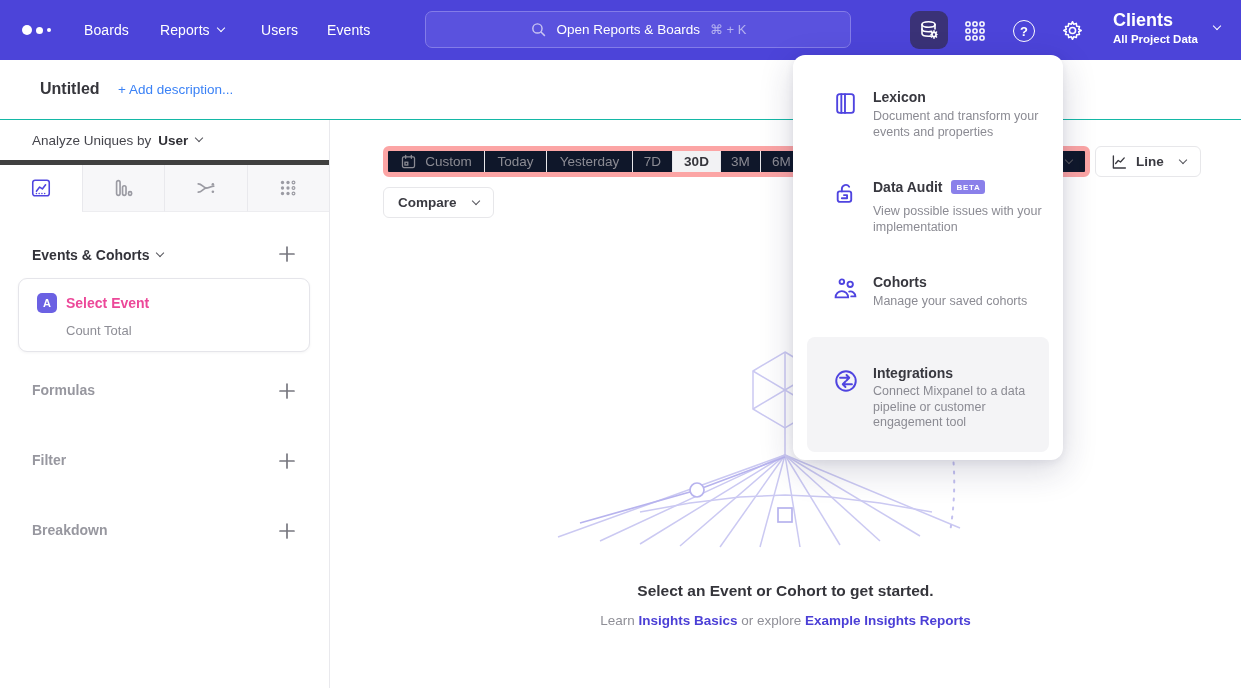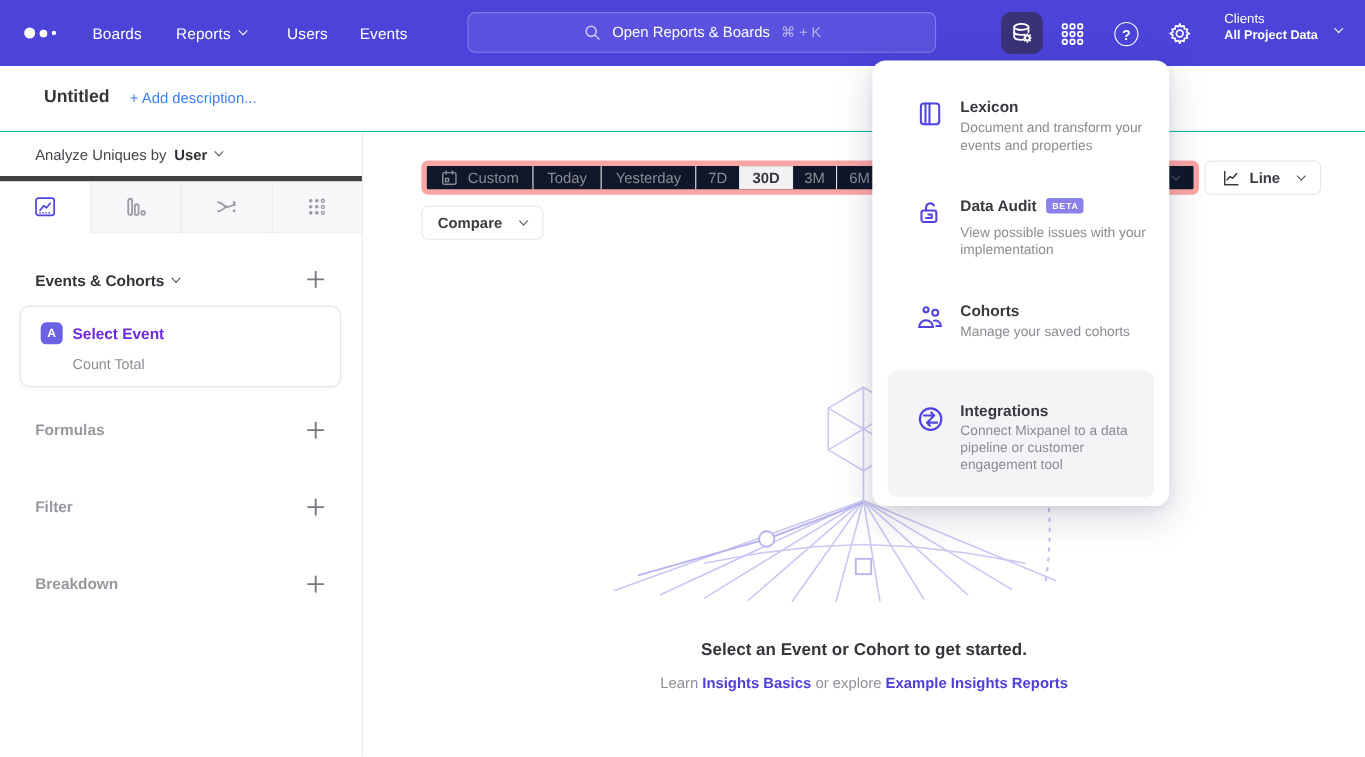--- a/index.html
+++ b/index.html
@@ -13,21 +13,21 @@
   .logo-dots i { display: inline-block; border-radius: 50%; background: #fff; }
   .nav-item { font-size: 14px; font-weight: 500; color: #fff; cursor: pointer; letter-spacing: .1px; }
   .chev { display: inline-block; width: 6px; height: 6px; border-right: 1.6px solid currentColor; border-bottom: 1.6px solid currentColor; transform: rotate(45deg); margin-left: 8px; margin-top: -4px; }
   .searchbar { position: absolute; left: 425px; top: 11px; width: 426px; height: 37px; background: #5a52de; border: 1px solid #837ce8; border-radius: 7px; display: flex; align-items: center; justify-content: center; gap: 10px; color: #fff; cursor: pointer; }
   .searchbar .q { font-size: 13.5px; font-weight: 400; }
   .searchbar .sc { font-size: 13px; color: rgba(255,255,255,.55); font-weight: 500; }
   .icon-btn { position: absolute; display: flex; align-items: center; justify-content: center; cursor: pointer; color: #fff; }
   .icon-btn.active-tool { background: #3a3277; border-radius: 9px; }
   .help-circle { width: 22px; height: 22px; border: 1.7px solid #fff; border-radius: 50%; display: flex; align-items: center; justify-content: center; font-size: 13px; font-weight: 700; }
   .project { position: absolute; left: 1113px; top: 10px; display: flex; flex-direction: column; gap: 2px; cursor: pointer; }
-  .project .org { font-size: 12px; font-weight: 400; }
+  .project .org { font-size: 18px; font-weight: 700; }
   .project .pname { font-size: 11.5px; font-weight: 700; }
   .project-chev { position: absolute; left: 1206px; top: 27px; color: #fff; }
 
   
   .rpt-header { position: absolute; top: 60px; left: 0; right: 0; height: 60px; background: #fff; border-bottom: 1px solid #14b8a6; z-index: 5; }
   .rpt-title { position: absolute; left: 40px; top: 20px; font-size: 16px; font-weight: 700; color: #36363c; }
   .rpt-desc { position: absolute; left: 118px; top: 22px; font-size: 13.5px; color: #3b82f6; cursor: text; }
   .hdr-ic { position: absolute; color: #3c3c43; cursor: pointer; }
   .hdr-divider { position: absolute; left: 1150px; top: 75px; width: 1px; height: 25px; background: #e7e7ea; }
   .save-btn { position: absolute; left: 1166px; top: 73px; width: 52px; height: 30px; background: #b6afed; color: #fff; border: none; border-radius: 6px; font-size: 13.5px; font-weight: 600; font-family: "Liberation Sans", sans-serif; cursor: default; }
@@ -39,21 +39,21 @@
   .analyze-row .val .chev { color: #55555c; }
   .tabbar { position: absolute; top: 45px; left: 0; right: 0; height: 47px; display: flex; }
   .tab { flex: 1; display: flex; align-items: center; justify-content: center; cursor: pointer; background: #f7f7f9; border-bottom: 1px solid #ededf0; border-left: 1px solid #e9e9ed; color: #9b9ba3; }
   .tab:first-child { border-left: none; }
   .tab.active { background: #fff; border-bottom: 1px solid transparent; color: #4f44e0; }
   .events-hdr { position: absolute; top: 123px; left: 0; right: 0; height: 28px; }
   .events-hdr .lbl { position: absolute; left: 32px; top: 4px; font-size: 14px; font-weight: 700; color: #33333a; display: flex; align-items: center; cursor: pointer; }
   .plus-btn { position: absolute; width: 22px; height: 22px; display: flex; align-items: center; justify-content: center; color: #77777f; cursor: pointer; }
   .event-card { position: absolute; top: 158px; left: 18px; width: 292px; height: 74px; background: #fff; border: 1px solid #e5e5ea; border-radius: 9px; box-shadow: 0 1px 3px rgba(30,30,60,.05); cursor: pointer; }
   .ev-badge { position: absolute; left: 18px; top: 14px; width: 20px; height: 20px; background: #6b61e3; border-radius: 5px; color: #fff; font-size: 11px; font-weight: 700; display: flex; align-items: center; justify-content: center; }
-  .ev-title { position: absolute; left: 47px; top: 16px; font-size: 14px; font-weight: 600; color: #6d28d9; }
+  .ev-title { position: absolute; left: 47px; top: 16px; font-size: 14px; font-weight: 600; color: #ec4899; }
   .ev-sub { position: absolute; left: 47px; top: 44px; font-size: 13px; color: #8e8e96; }
   .side-section { position: absolute; left: 0; right: 0; height: 24px; }
   .side-section .lbl { position: absolute; left: 32px; top: 2px; font-size: 14px; font-weight: 600; color: #97979f; }
 
   
   .seg-control { position: absolute; left: 383px; top: 146px; width: 707px; height: 31px; border: 5px solid #fca5a5; border-radius: 6px; display: flex; background: #0f172a; z-index: 2; overflow: hidden; }
   .seg { display: flex; align-items: center; justify-content: center; font-size: 13.5px; color: #8b8b93; border-left: 1px solid #e7e7ea; cursor: pointer; gap: 8px; }
   .seg:first-child { border-left: none; }
   .seg.active { background: #f2f2f4; color: #36363c; font-weight: 700; }
   .seg.spacer { flex: 1; border-left: none; cursor: default; }

